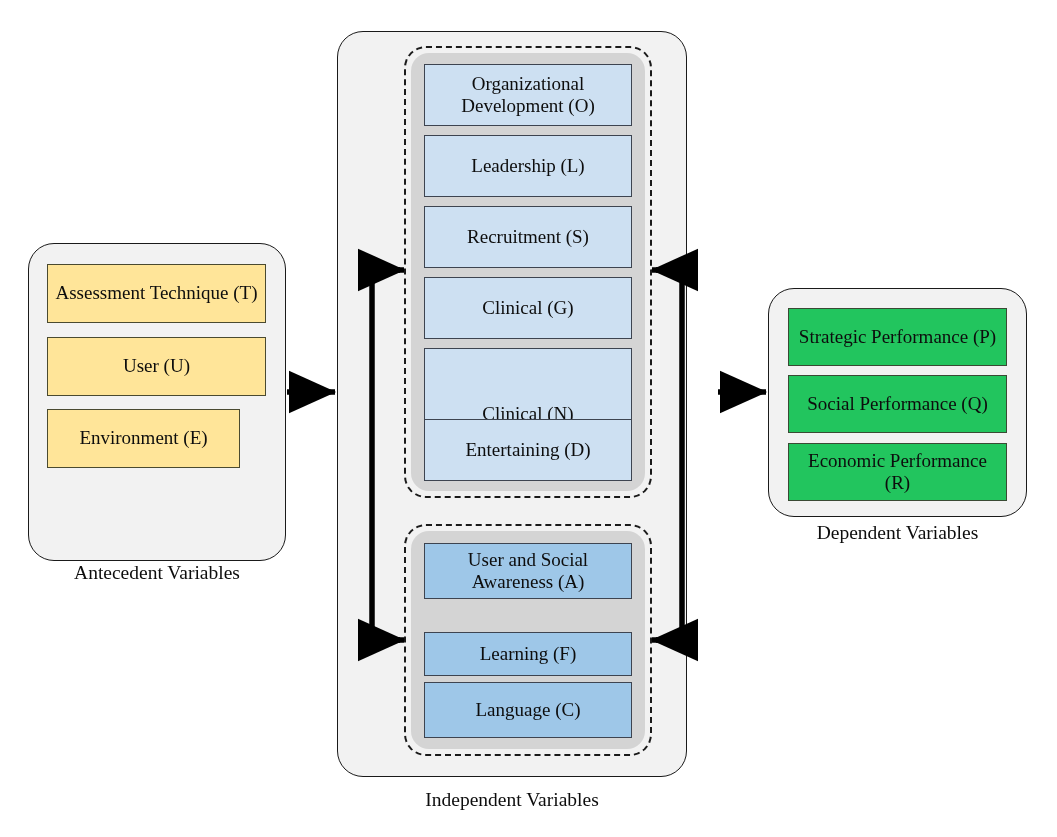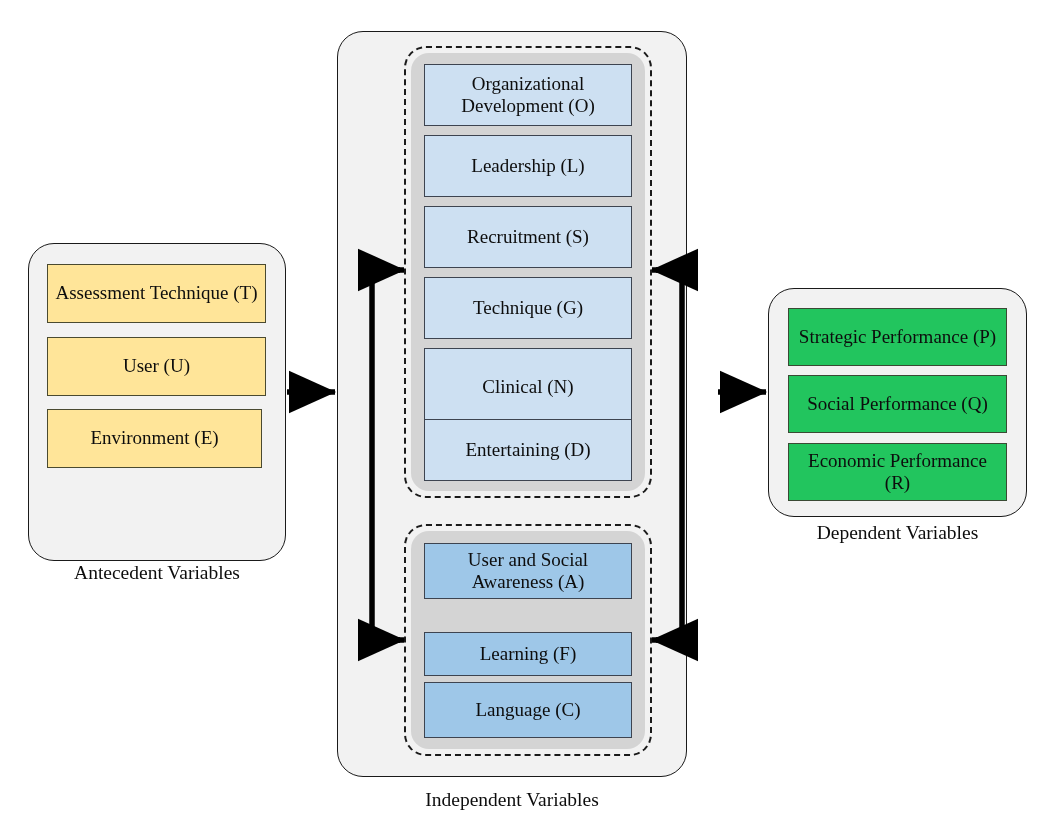--- a/index.html
+++ b/index.html
@@ -83,21 +83,21 @@
 
   <div class="panel" style="left:28px; top:243px; width:258px; height:318px;">
   </div>
 
   <div class="node yellow" style="left:47px; top:264px; width:219px; height:59px;">
     <span>Assessment Technique (T)</span>
   </div>
   <div class="node yellow" style="left:47px; top:337px; width:219px; height:59px;">
     <span>User (U)</span>
   </div>
-  <div class="node yellow" style="left:47px; top:409px; width:215px; height:59px;">
+  <div class="node yellow" style="left:47px; top:409px; width:193px; height:59px;">
     <span>Environment (E)</span>
   </div>
 
   <div class="caption" style="left:28px; top:562px; width:258px;">Antecedent Variables</div>
 
   <div class="panel" style="left:337px; top:31px; width:350px; height:746px;">
   </div>
 
   <div class="dashed-group" style="left:404px; top:46px; width:248px; height:452px;">
   </div>
@@ -107,23 +107,23 @@
   <div class="node blue-light" style="left:424px; top:64px; width:208px; height:62px;">
     <span>Organizational Development (O)</span>
   </div>
   <div class="node blue-light" style="left:424px; top:135px; width:208px; height:62px;">
     <span>Leadership (L)</span>
   </div>
   <div class="node blue-light" style="left:424px; top:206px; width:208px; height:62px;">
     <span>Recruitment (S)</span>
   </div>
   <div class="node blue-light" style="left:424px; top:277px; width:208px; height:62px;">
-    <span>Technique (G)</span>
+    <span>Clinical (G)</span>
   </div>
-  <div class="node blue-light" style="left:424px; top:348px; width:208px; height:78px;">
+  <div class="node blue-light" style="left:424px; top:348px; width:208px; height:78px;align-items:flex-end;">
     <span>Clinical (N)</span>
   </div>
   <div class="node blue-light" style="left:424px; top:419px; width:208px; height:62px;">
     <span>Entertaining (D)</span>
   </div>
 
   <div class="dashed-group" style="left:404px; top:524px; width:248px; height:232px;">
   </div>
   <div class="gray-group" style="left:411px; top:531px; width:234px; height:218px;">
   </div>

